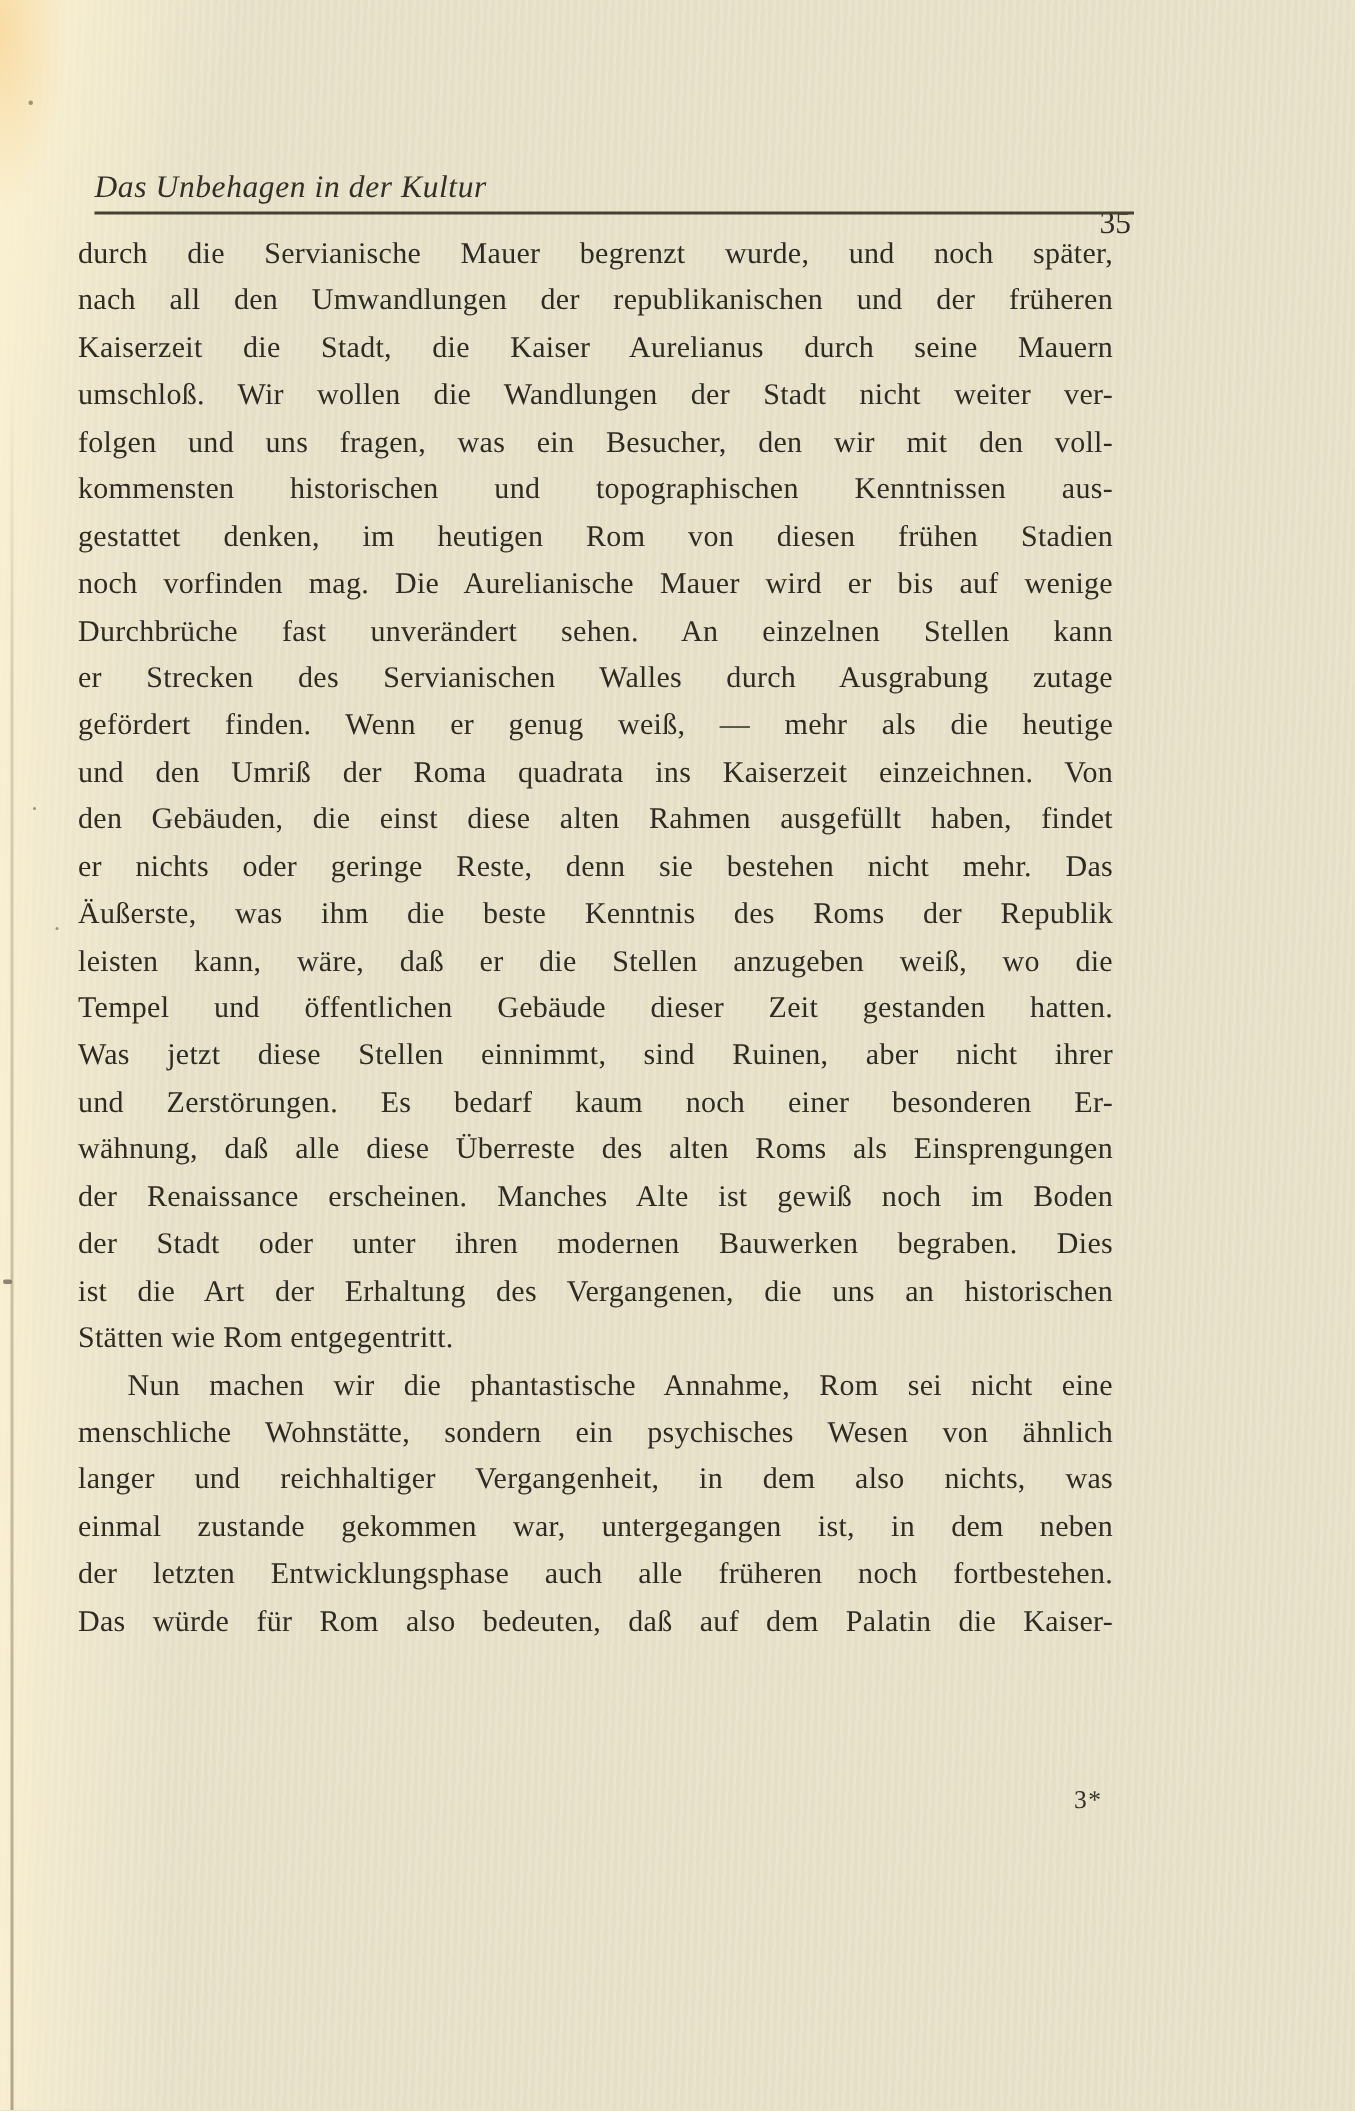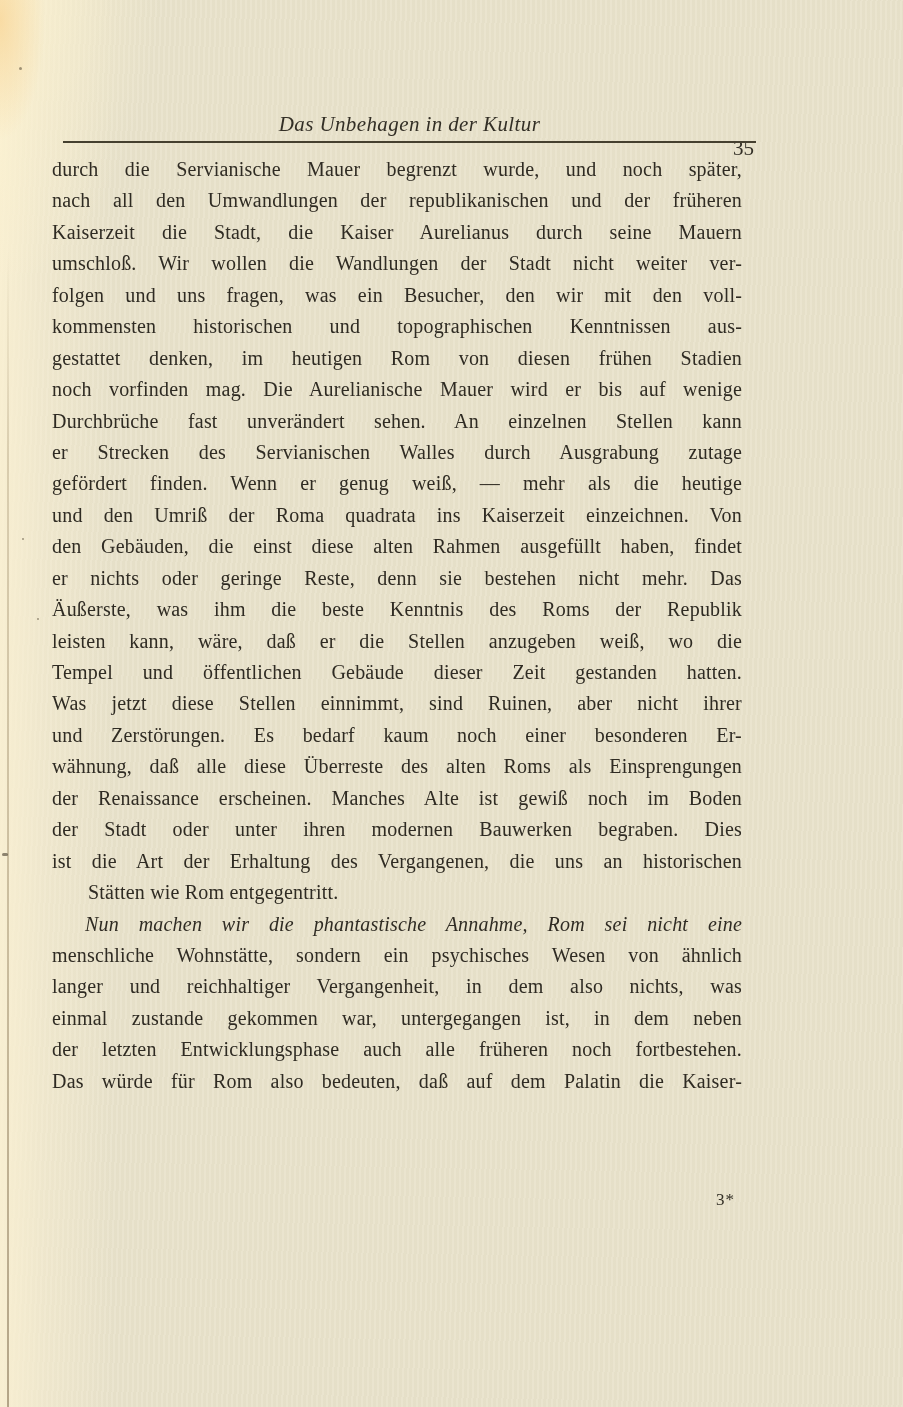--- a/index.html
+++ b/index.html
@@ -64,21 +64,21 @@
 
   .header {
     position: absolute;
     left: 63px;
     top: 112px;
     width: 693px;
     height: 30px;
   }
   .running-title {
     display: block;
-    text-align: center;
+    text-align: left;
     font-style: italic;
     font-size: 21px;
     letter-spacing: 0.4px;
     color: #332f26;
   }
   .page-number {
     position: absolute;
     right: 2px;
     top: 0;
     font-size: 21px;
@@ -106,25 +106,23 @@
     height: 31.45px;
     line-height: 31.45px;
     text-align: justify;
     text-align-last: justify;
     white-space: normal;
     overflow: hidden;
   }
   .ln.endpara {
     text-align: left;
     text-align-last: left;
-    margin-left: 36px;
   }
   .ln.indent {
     padding-left: 33px;
-    font-style: italic;
   }
   .sig {
     position: absolute;
     left: 716px;
     top: 1190px;
     font-size: 17px;
     color: #332f26;
     letter-spacing: 1px;
   }
 </style>

